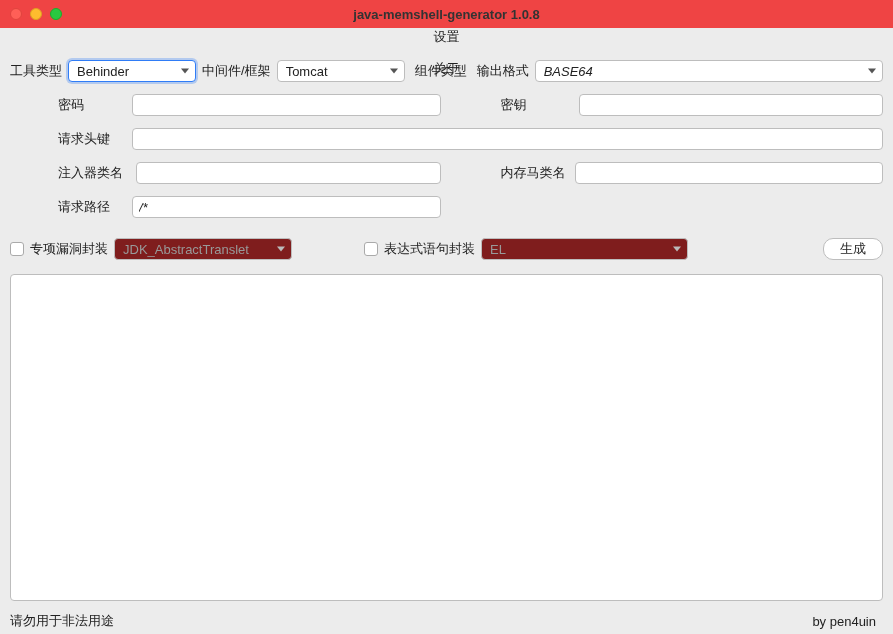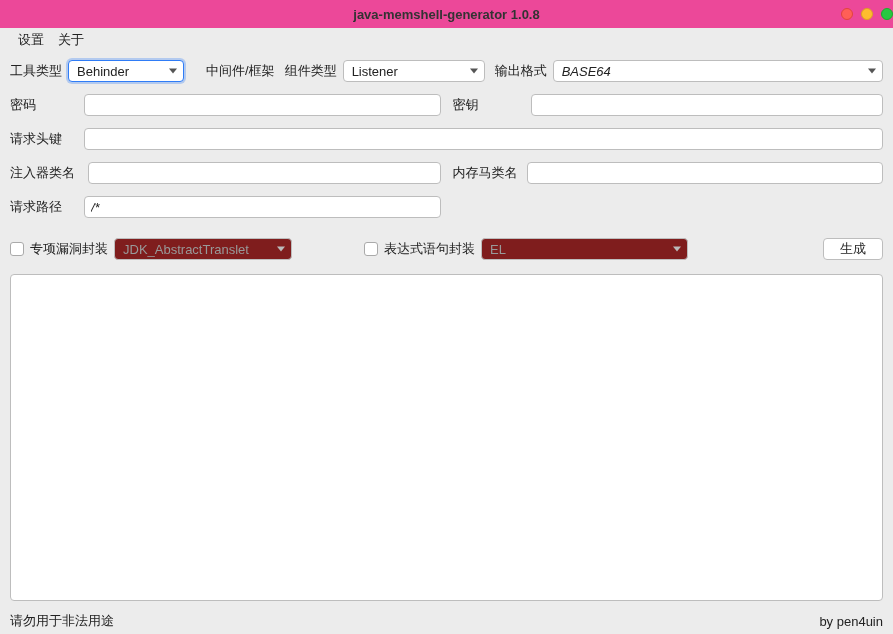--- a/index.html
+++ b/index.html
@@ -8,26 +8,25 @@
       font-size: 13px;
       background: #ececec;
       width: 893px;
       height: 634px;
       overflow: hidden;
       display: flex;
       flex-direction: column;
     }
     .titlebar {
       height: 28px;
-      background: #ec4899;
+      background: #ef4444;
       display: flex;
       align-items: center;
       position: relative;
       border-bottom: none;
-      justify-content: flex-end;
     }
     .traffic-lights {
       display: flex;
       gap: 8px;
       padding-left: 10px;
       align-items: center;
     }
     .traffic-light {
       width: 12px;
       height: 12px;
@@ -42,24 +41,25 @@
       text-align: center;
       font-weight: 600;
       font-size: 13px;
       color: #333;
       pointer-events: none;
     }
     .menubar {
       height: 24px;
       display: flex;
       align-items: center;
-      padding: 0 18px;
+      padding: 0 10px;
       gap: 14px;
       font-size: 13px;
       color: #222;
+      flex-direction: column;
     }
     .menubar span { cursor: default; }
     .content {
       flex: 1;
       padding: 8px 10px 4px 10px;
       display: flex;
       flex-direction: column;
       gap: 12px;
     }
     .row {
@@ -124,21 +124,21 @@
       width: 14px;
       height: 14px;
       border: 1px solid #aaa;
       border-radius: 3px;
       background: #fff;
       flex-shrink: 0;
     }
     .button {
       background: #fff;
       border: 1px solid #bdbdbd;
-      border-radius: 4px;
+      border-radius: 10px;
       height: 22px;
       padding: 0 16px;
       font-size: 13px;
       color: #222;
       display: flex;
       align-items: center;
       justify-content: center;
       cursor: default;
     }
     .output-area {
@@ -146,35 +146,36 @@
       background: #fff;
       border: 1px solid #bdbdbd;
       border-radius: 4px;
       margin-top: 2px;
     }
     .statusbar {
       height: 22px;
       display: flex;
       align-items: center;
       justify-content: space-between;
-      padding: 0 10px 4px 10px;
+      padding: 0 17px 4px 10px;
       font-size: 13px;
       color: #222;
       margin-top: 7px;
     }
     .flex1 { flex: 1; font-style: italic; }
     .half-row {
       display: flex;
       gap: 12px;
     }
     .half {
       flex: 1;
       display: flex;
       align-items: center;
       gap: 6px;
+      margin-left: 48px;
     }
     .label-col2 {
       width: 72px;
       flex-shrink: 0;
     }
   </style>
 </head>
 <body>
 
 <div class="titlebar">
@@ -188,32 +189,32 @@
 
 <div class="menubar">
   <span>设置</span>
   <span>关于</span>
 </div>
 
 <div class="content">
 
   <div class="row">
     <span class="label">工具类型</span>
-    <div class="select focused" style="width:116px">
+    <div class="select focused" style="width:128px">
       <span>Behinder</span>
       <span class="chev"></span>
     </div>
 
-    <span class="label" style="margin-left:16px">中间件/框架</span>
+    <span class="label" style="margin-left:0">中间件/框架</span>
+    <div class="select" style="width:128px">
+      <span>Tomcat</span>
+      <span class="chev"></span>
+    </div>
 
     <span class="label" style="margin-left:4px">组件类型</span>
-    <div class="select" style="width:142px">
-      <span>Listener</span>
-      <span class="chev"></span>
-    </div>
 
     <span class="label" style="margin-left:4px">输出格式</span>
     <div class="select flex1">
       <span>BASE64</span>
       <span class="chev"></span>
     </div>
   </div>
 
   <div class="half-row">
     <div class="half">

